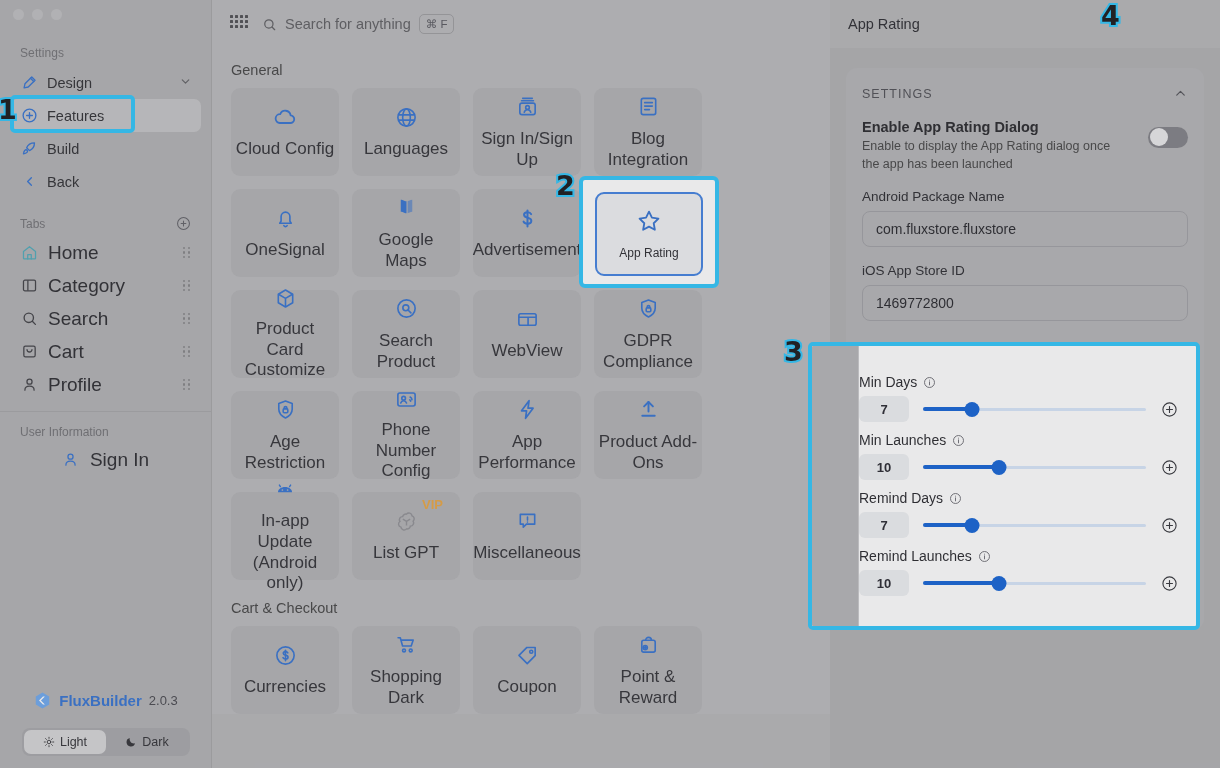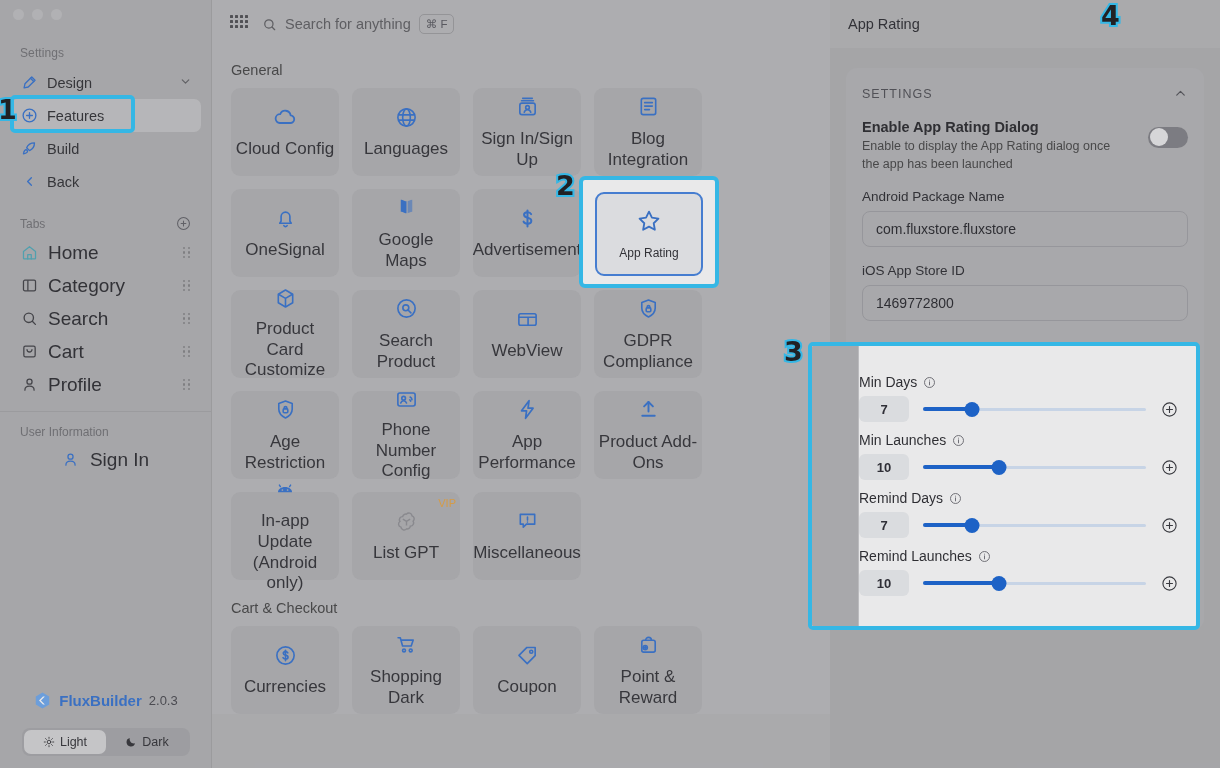--- a/index.html
+++ b/index.html
@@ -66,21 +66,21 @@
   .kbd { border:1px solid #9a9a9d; border-radius:5px; font-size:11.5px; padding:2px 6px; color:#53535a;}
   .sec-title { font-weight:normal; font-size:14.5px; color:#404040; padding:14px 0 10px 19px;}
   .cards { display:grid; grid-template-columns:repeat(4,108px); gap:13px; padding-left:19px;}
   .card {
     height:88px; background:#b0b0b2; border-radius:9px;
     display:flex; flex-direction:column; align-items:center; justify-content:center; gap:9px;
     position:relative;
   }
   .card .cico { color:#2f6fd0; display:flex; align-items:center; justify-content:center; height:26px;}
   .card .clabel { font-size:17px; color:#2b2b30; text-align:center; line-height:1.22; padding:0 4px;}
-  .vip { position:absolute; top:5px; right:4px; color:#e8a33d; font-size:11px; font-weight:normal;}
+  .vip { position:absolute; top:5px; right:17px; color:#e8a33d; font-size:13px; font-weight:bold;}
 
   
   .hl-card-wrap {
     position:absolute; left:579px; top:176px; width:140px; height:112px;
     background:#ffffff; border:4px solid #29c4fa; border-radius:6px;
   }
   .hl-card {
     position:absolute; left:12px; top:12px; width:108px; height:84px;
     background:#eff0f2; border:2px solid #3d7fe0; border-radius:9px;
     display:flex; flex-direction:column; align-items:center; justify-content:center; gap:8px;

